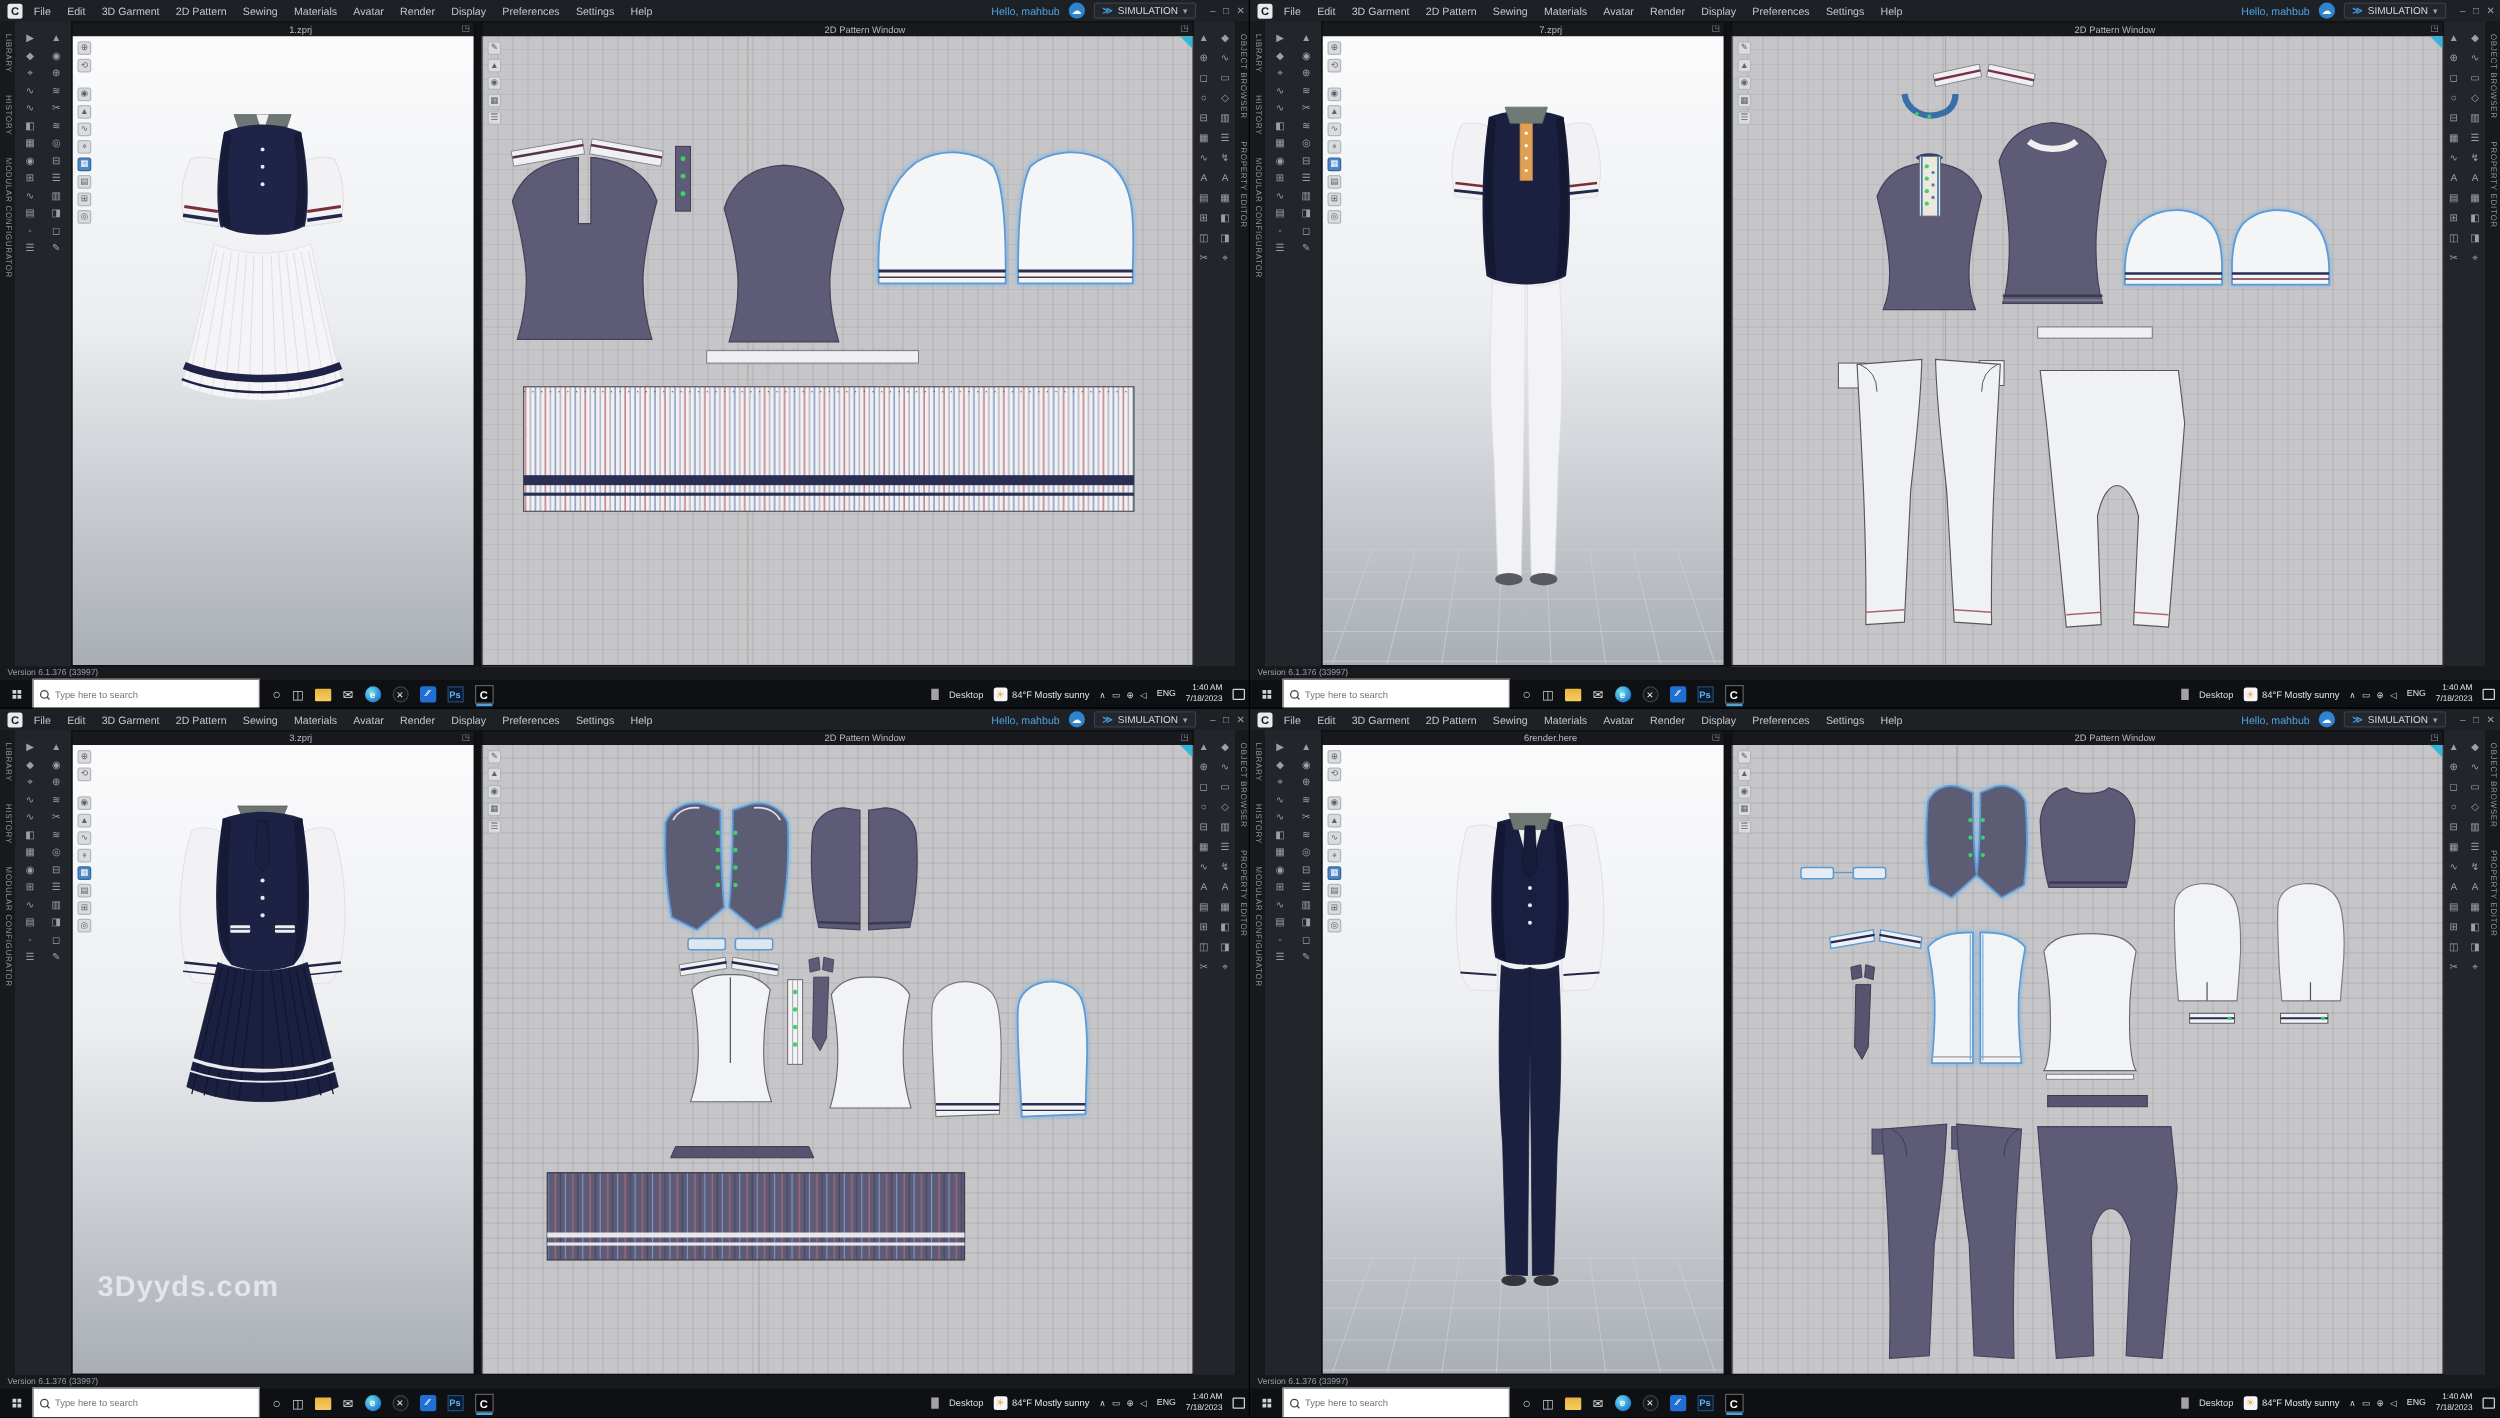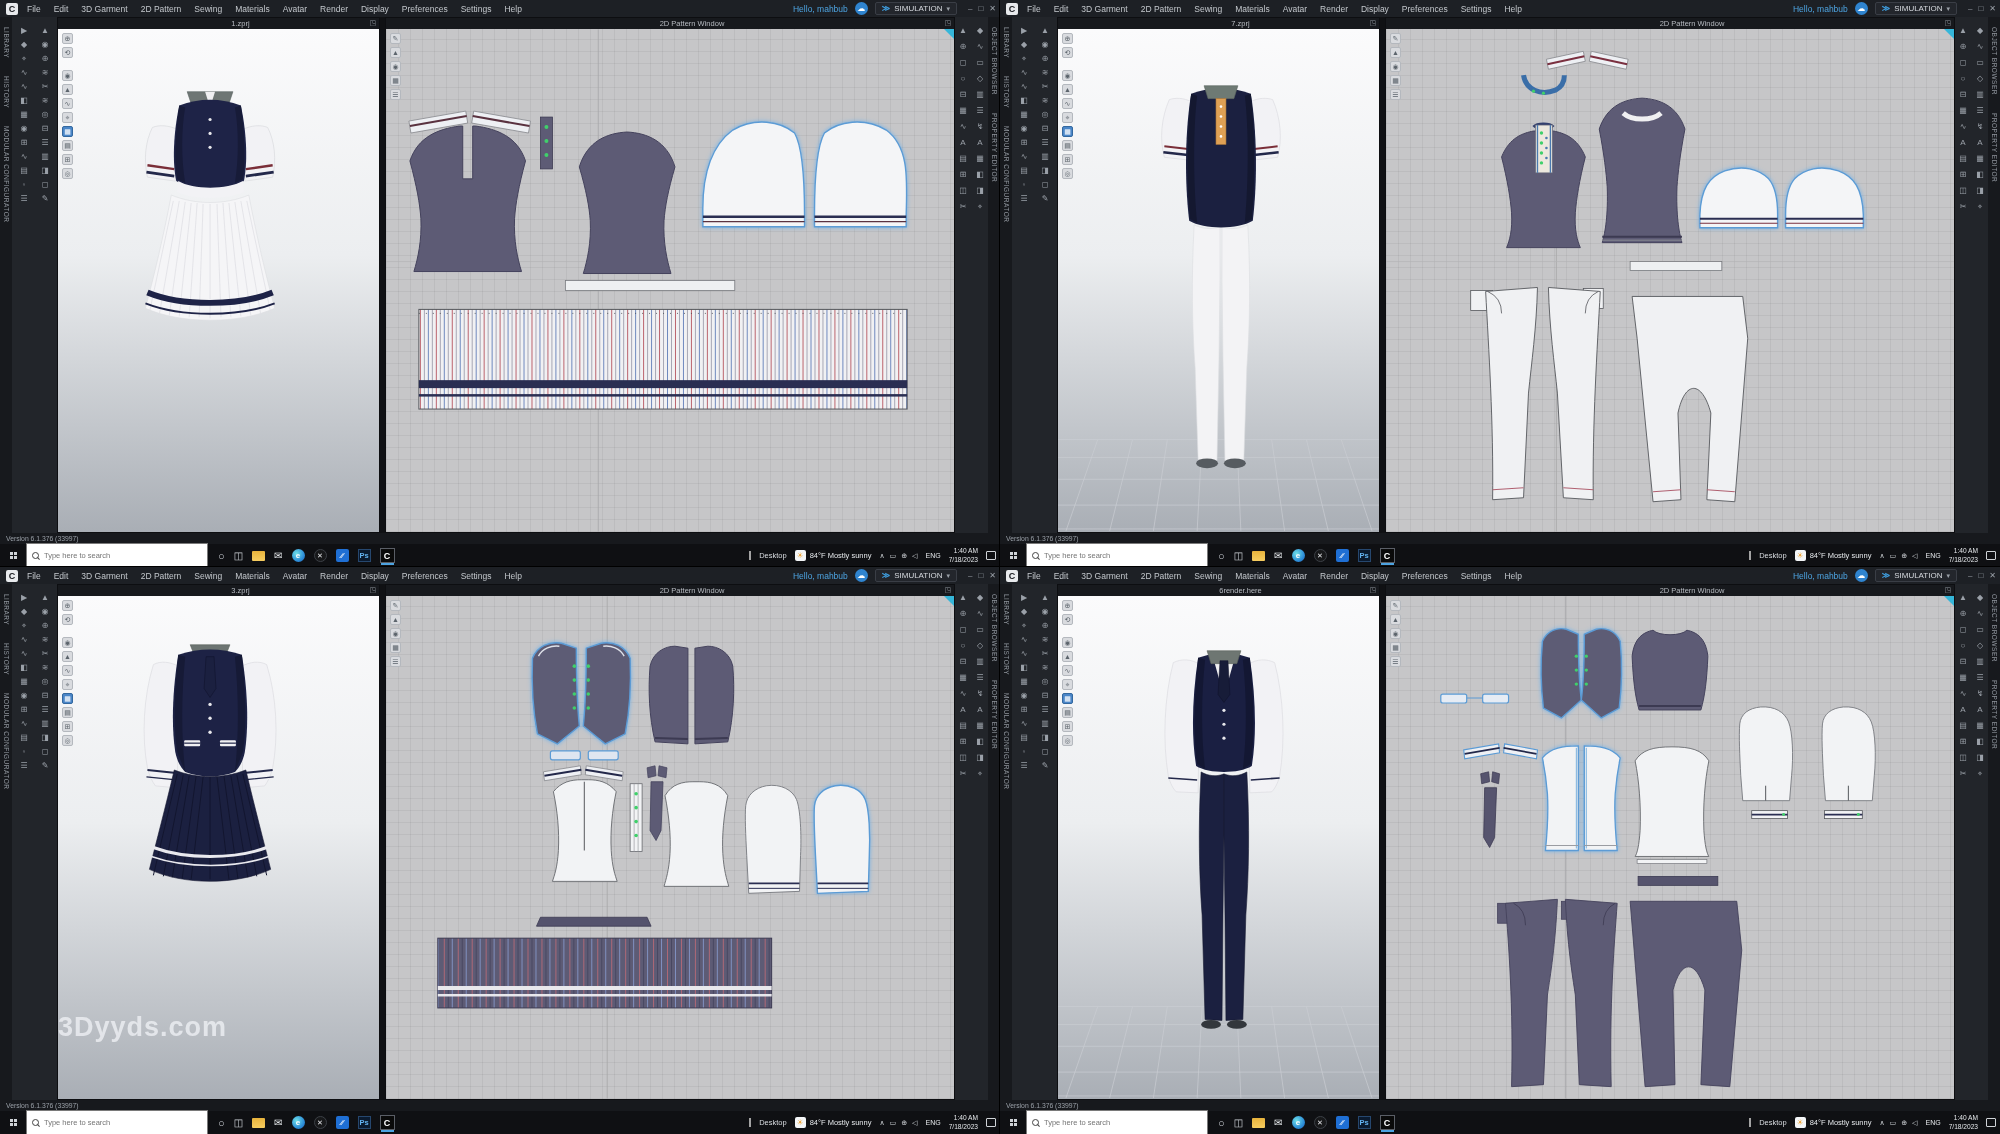--- a/index.html
+++ b/index.html
@@ -34,21 +34,21 @@
   .vp3d{position:relative;flex:1;background:linear-gradient(180deg,#fbfbfc 0%,#eceef0 45%,#a9aeb5 100%);border:1px solid #0d0e11;border-top:none;overflow:hidden;}
   .vp2d{position:relative;flex:1;background-color:#c6c6c8;
     background-image:repeating-linear-gradient(90deg,rgba(0,0,0,.05) 0 1px,transparent 1px 12px),repeating-linear-gradient(0deg,rgba(0,0,0,.05) 0 1px,transparent 1px 12px);
     border:1px solid #0d0e11;border-top:none;overflow:hidden;}
   .fillsvg{position:absolute;inset:0;width:100%;height:100%;}
   .float3d,.float2d{position:absolute;left:4px;top:4px;display:flex;flex-direction:column;gap:3px;z-index:3;}
   .ficon{width:11px;height:11px;background:#d9dbdf;border:1px solid #b4b8be;border-radius:2px;font-size:7px;line-height:10px;text-align:center;color:#5c646c;}
   .ficon.sel{background:#4a86c8;border-color:#33689f;color:#fff;}
   .float3d .ficon:nth-child(2){margin-bottom:9px;}
   .corner{position:absolute;right:0;top:0;width:0;height:0;border-left:10px solid transparent;border-top:10px solid #35b6d9;z-index:3;}
-  .wm{position:absolute;left:0;bottom:56px;font-size:27px;font-weight:bold;color:#eef0f4;opacity:.8;letter-spacing:1px;z-index:2;}
+  .wm{position:absolute;left:20px;bottom:56px;font-size:23px;font-weight:bold;color:#eef0f4;opacity:.8;letter-spacing:1px;z-index:2;}
   .verstrip{height:11px;background:#17191d;color:#9aa0a8;font-size:6.8px;display:flex;align-items:center;padding-left:6px;}
   
   .taskbar{height:23px;background:#0f1013;display:flex;align-items:center;}
   .start{width:26px;height:23px;display:flex;align-items:center;justify-content:center;flex:none;}
   .startsq{width:3px;height:3px;background:#cfd3d7;box-shadow:4px 0 #cfd3d7,0 4px #cfd3d7,4px 4px #cfd3d7;margin:0 4px 4px 0;}
   .search{width:182px;height:17px;background:#fff;border:1px solid #7a7a7a;display:flex;align-items:center;gap:4px;padding:12px 5px;flex:none;}
   .mag{width:8px;height:8px;position:relative;flex:none;}
   .mag::before{content:"";position:absolute;width:5px;height:5px;border:1px solid #444;border-radius:50%;left:0;top:0;}
   .mag::after{content:"";position:absolute;width:3px;height:1px;background:#444;transform:rotate(45deg);left:5px;top:6px;}
   .search input{border:none;outline:none;font-size:7.5px;color:#333;width:140px;background:transparent;padding:0;font-family:"Liberation Sans",sans-serif;}
@@ -58,21 +58,21 @@
   .a-task{color:#c9cdd2;font-size:10px;}
   .a-folder{width:13px;height:10px;background:linear-gradient(#e8b33c,#f6cd60);border-radius:1px;}
   .a-mail{color:#e6e9ec;font-size:10px;}
   .a-edge{width:13px;height:13px;border-radius:50%;background:radial-gradient(circle at 35% 35%,#6ee0e8,#2e8fd8 60%,#1b5fb8);color:#fff;font-size:8px;font-weight:bold;}
   .a-xbox{width:13px;height:13px;border-radius:50%;background:#17181a;border:1px solid #3c4046;color:#e8eaec;font-size:7px;}
   .a-slash{width:13px;height:13px;background:#1f6fd4;color:#fff;font-size:7px;font-style:italic;font-weight:bold;border-radius:2px;}
   .a-ps{width:13px;height:13px;background:#0a1a2f;border:1px solid #26476e;color:#62b2f0;font-size:7.5px;font-weight:bold;}
   .a-clo{width:15px;height:15px;background:#0a0a0a;border:1px solid #5a5e66;color:#fff;font-size:9px;font-weight:bold;position:relative;}
   .a-clo::after{content:"";position:absolute;left:0;right:0;bottom:-3px;height:2px;background:#4da3e0;}
   .tright{margin-left:auto;display:flex;align-items:center;gap:8px;padding-right:4px;color:#e4e7ea;}
-  .desktop{font-size:7.5px;color:#d9dce0;border-left:2px solid #a3a3a3;padding-left:8px;}
+  .desktop{font-size:7.5px;color:#d9dce0;border-left:6px solid #a3a3a3;padding-left:8px;}
   .weather{display:flex;align-items:center;gap:4px;}
   .wicon{width:11px;height:11px;background:#f4f6f8;border-radius:2px;color:#f0a83c;font-size:8px;line-height:11px;text-align:center;}
   .wtext{font-size:7.5px;white-space:nowrap;text-align:center;}
   .tray{display:flex;gap:5px;font-size:7px;color:#d2d6da;align-items:center;}
   .eng{font-size:7px;}
   .clock{display:flex;flex-direction:column;align-items:flex-end;font-size:6.6px;line-height:1.3;white-space:nowrap;}
   .notif{width:10px;height:9px;border:1px solid #cfd3d7;border-radius:1px;}
 </style>
 </head>
 <body>

